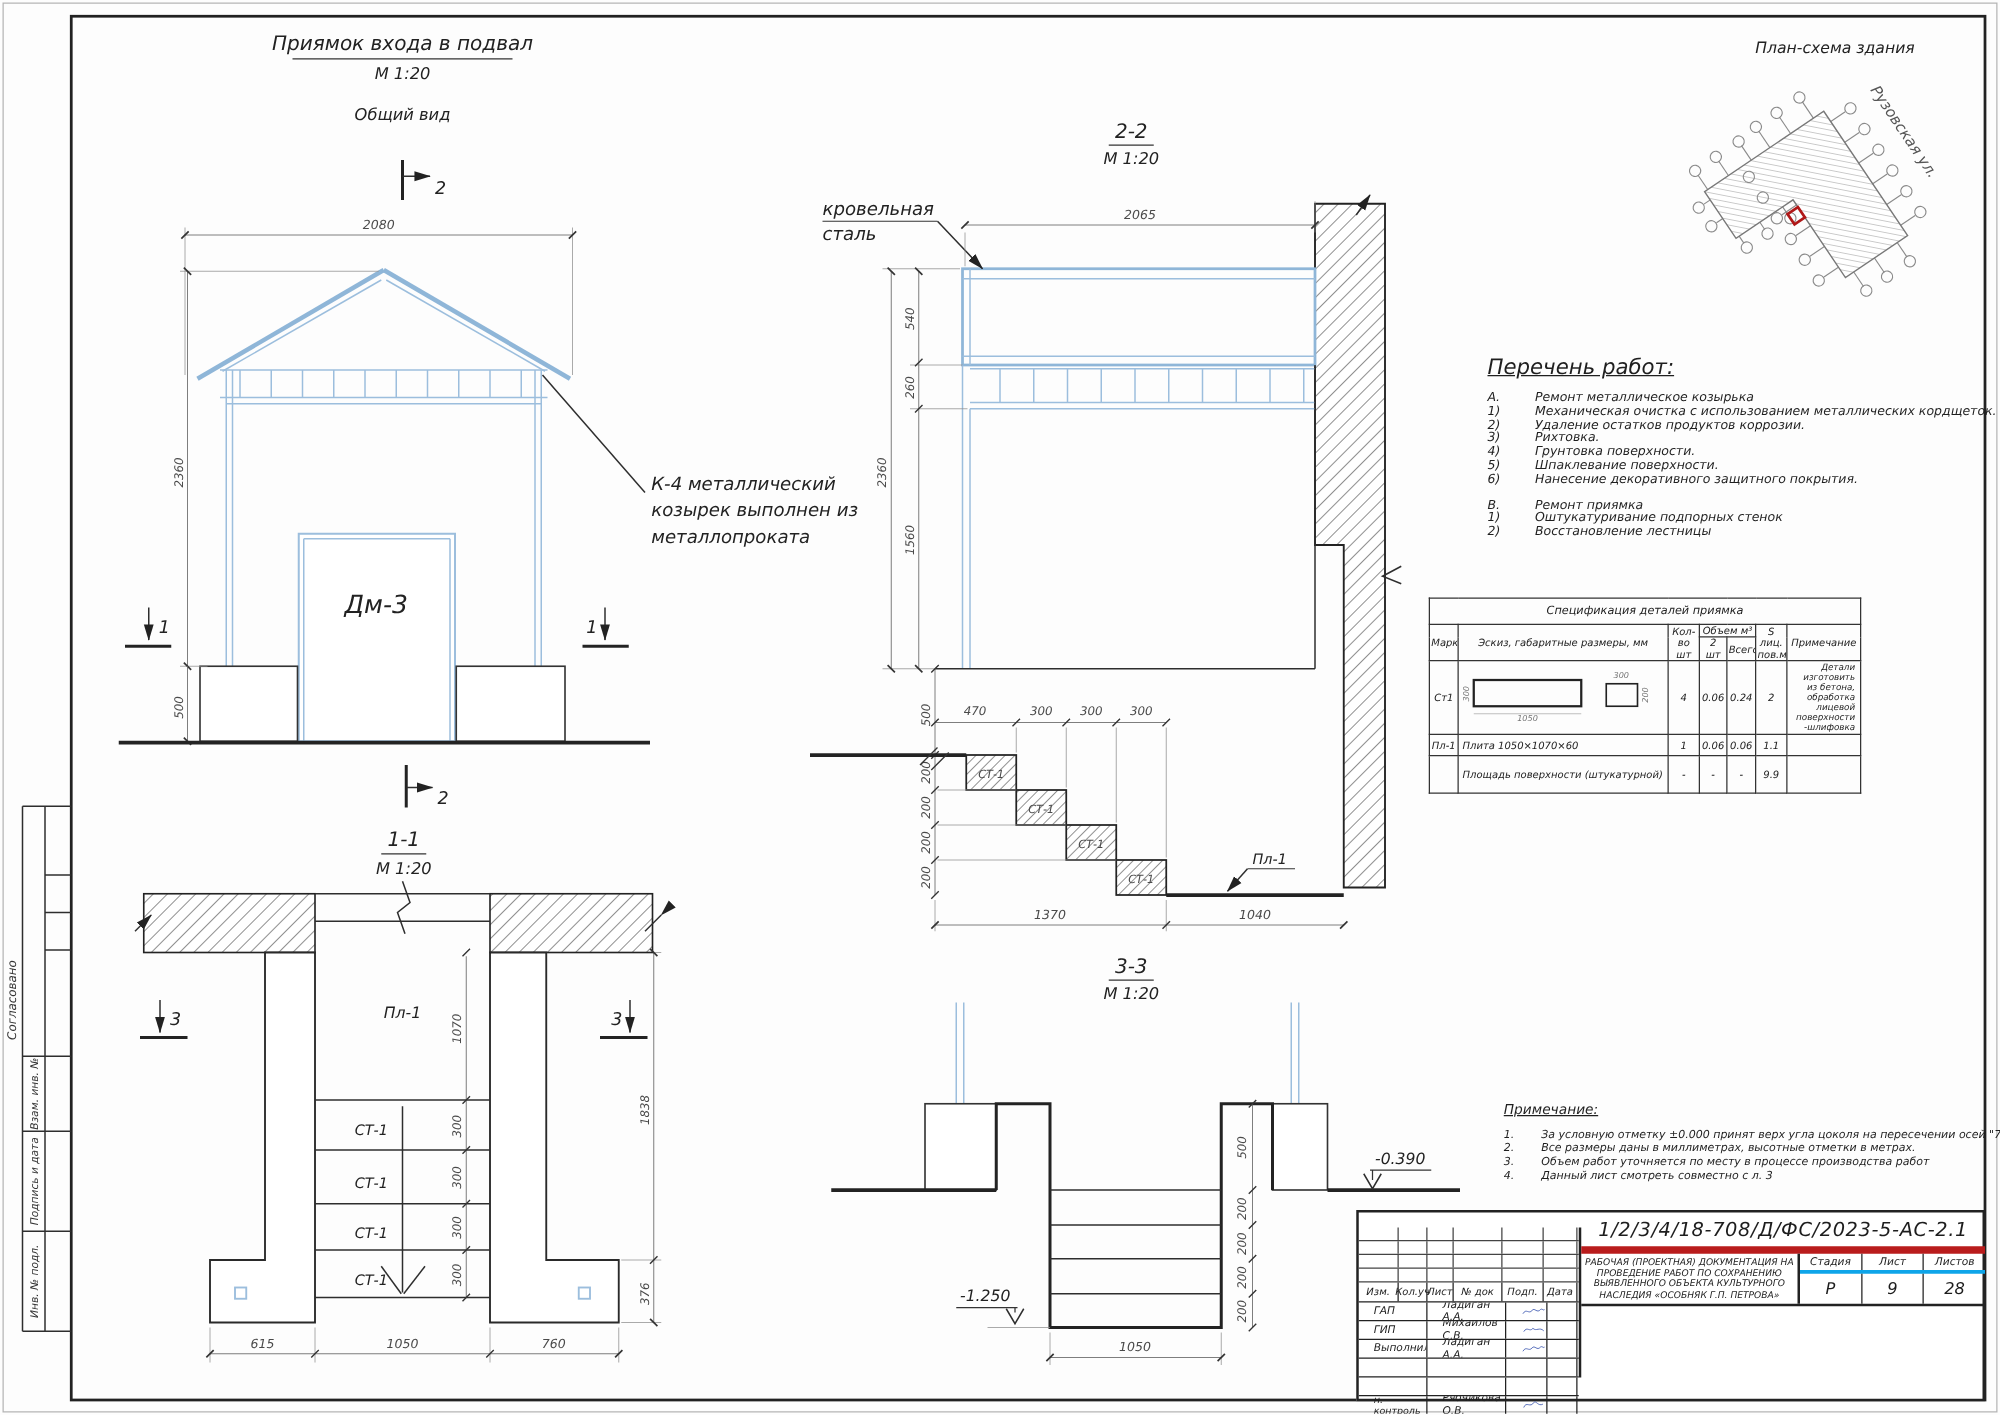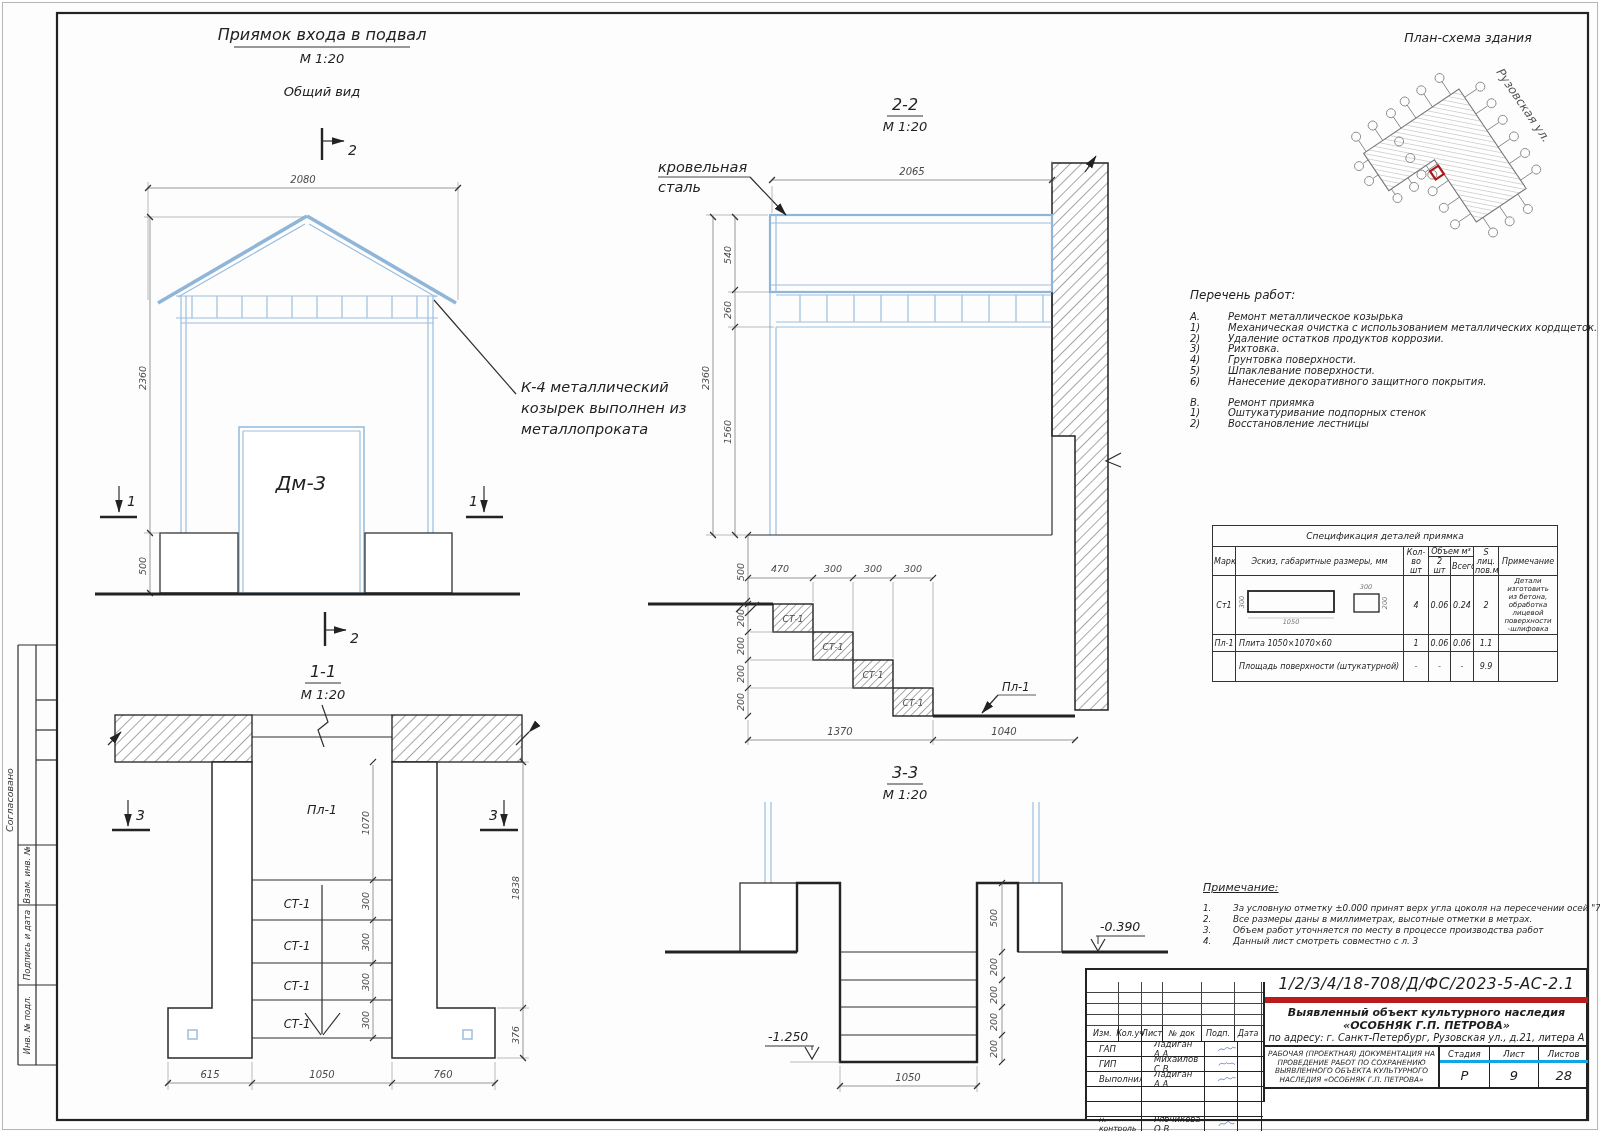--- a/index.html
+++ b/index.html
@@ -2,37 +2,37 @@
 <html><head>
 <meta charset="utf-8">
 <style>
   html,body{margin:0;padding:0;background:#e8e8e8;}
   #page{position:relative;width:1600px;height:1132px;background:#fdfdfd;overflow:hidden;
         font-family:"DejaVu Sans",sans-serif;}
   svg text{font-family:"DejaVu Sans",sans-serif;font-style:italic;fill:#222;}
   .ov{position:absolute;font-style:italic;color:#1f1f1f;}
   
   .works{left:1190px;top:284px;width:345px;}
-  .works .wtitle{font-size:12px;margin-bottom:10px;display:inline-block;}
+  .works .wtitle{font-size:17px;text-decoration:underline;margin-bottom:10px;display:inline-block;}
   .wrow{display:flex;font-size:10px;line-height:10.8px;white-space:nowrap;}
   .wnum{width:38px;flex:0 0 38px;}
   .wgap{height:10px;}
   
   .notes{left:1203px;top:876px;width:390px;}
   .notes .ntitle{font-size:11px;text-decoration:underline;margin-bottom:9px;display:inline-block;}
   .nrow{display:flex;font-size:8.8px;line-height:11px;white-space:nowrap;}
   .nnum{width:30px;flex:0 0 30px;}
   
-  .spec{left:1212px;top:478px;margin-top:47px;}
+  .spec{left:1143px;top:478px;}
   .spec table{border-collapse:collapse;table-layout:fixed;width:345px;font-style:italic;}
   .spec td{border:1px solid #333;font-size:8px;text-align:center;vertical-align:middle;
            padding:0 1px;color:#222;overflow:hidden;}
   .spec .t-title{height:20px;font-size:9px;}
   .spec .left{text-align:left;padding-left:3px;}
-  .spec .note-cell{font-size:7px;text-align:center;padding:1px 4px;line-height:8px;}
+  .spec .note-cell{font-size:7px;text-align:right;padding:1px 4px;line-height:8px;}
   
   .tblock{left:1085px;top:968px;width:503px;height:153px;border:2px solid #222;box-sizing:border-box;
           background:#fff;font-style:italic;color:#1d1d1d;}
   .tb-left{position:absolute;left:0;top:12px;width:178px;height:120px;border-right:2px solid #222;box-sizing:border-box;}
   .tb-thin{display:flex;height:10px;border-bottom:1px solid #444;}
   .tb-thin span{border-right:1px solid #444;box-sizing:border-box;height:100%;}
   .tb-hrow{display:flex;height:15px;border-bottom:1px solid #222;font-size:8px;}
   .tb-hrow span{border-right:1px solid #222;box-sizing:border-box;display:flex;align-items:center;justify-content:center;}
   .tb-prow{display:flex;height:14px;border-bottom:1px solid #222;font-size:8.5px;position:relative;}
   .tb-prow span{border-right:1px solid #222;box-sizing:border-box;display:flex;align-items:center;padding-left:12px;overflow:hidden;}
@@ -732,25 +732,20 @@
       <span class="r3">
             <svg class="sigsvg" width="30" height="12" viewBox="0 0 30 12">
               <path d="M3,9 C6,1 11,10 15,3 C18,0 20,8 26,5" stroke="#3a56b0" fill="none" stroke-width="1"></path>
             </svg>
           </span>
       <span class="r4"></span>
     </div>
   </div>
   <div class="tb-right">
     <div class="tb-doc">1/2/3/4/18-708/Д/ФС/2023-5-АС-2.1</div>
-    <div class="tb-obj">
-      <div class="o1">Выявленный объект культурного наследия</div>
-      <div class="o2">«ОСОБНЯК Г.П. ПЕТРОВА»</div>
-      <div class="o3">по адресу: г. Санкт-Петербург, Рузовская ул., д.21, литера А</div>
-    </div>
     <div class="tb-mid">
       <div class="tb-desc">РАБОЧАЯ (ПРОЕКТНАЯ) ДОКУМЕНТАЦИЯ НА ПРОВЕДЕНИЕ РАБОТ ПО СОХРАНЕНИЮ ВЫЯВЛЕННОГО ОБЪЕКТА КУЛЬТУРНОГО НАСЛЕДИЯ «ОСОБНЯК Г.П. ПЕТРОВА»</div>
       <div class="tb-sv">
         <div class="hh">
           <span>Стадия</span>
           <span>Лист</span>
           <span>Листов</span>
         </div>
         <div class="vv">
           <span>Р</span>

